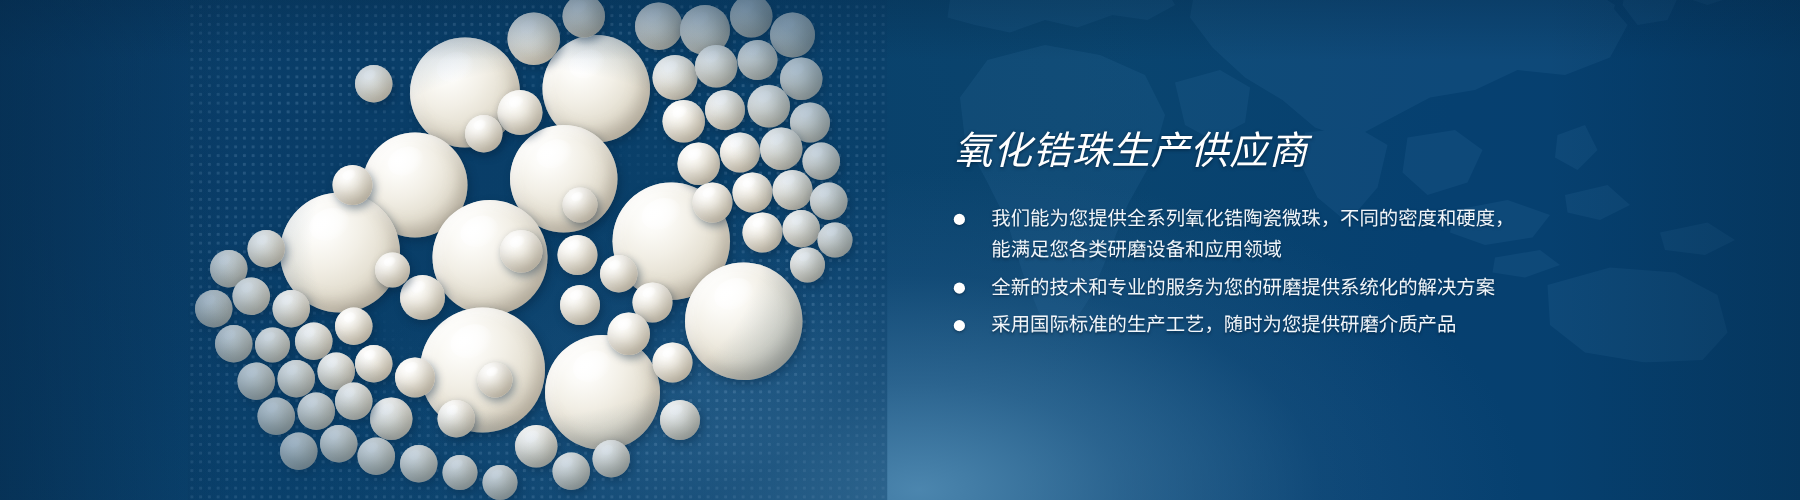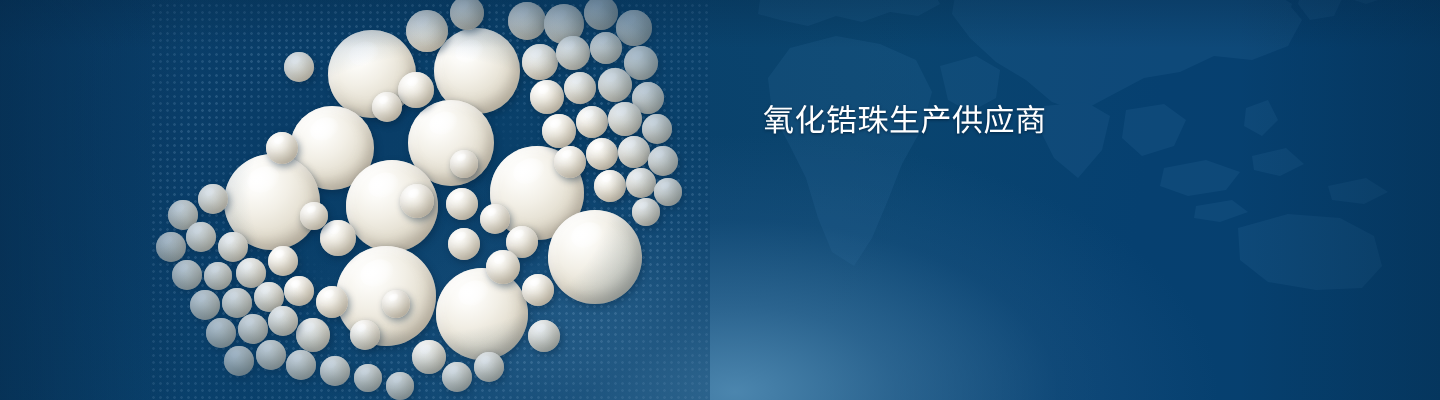--- a/index.html
+++ b/index.html
@@ -112,20 +112,21 @@
   }
   .headline{
     margin:0 0 26px 3px;
     font-size:31px;
     line-height:1.1;
     font-weight:400;
     letter-spacing:0.5px;
     color:#ffffff;
     text-shadow:0 1px 3px rgba(2,28,52,0.75);
     white-space:nowrap;
+    font-style:italic;
   }
   .bullets{
     list-style:none;
     margin:0; padding:0;
   }
   .bullet{
     position:relative;
     padding-left:33px;
     margin-bottom:7px;
     font-size:15.5px;
@@ -277,15 +278,34 @@
       <div class="bead" style="left:232px;top:302px;width:28px;height:28px;"></div>
     </div>
     <div class="photo-fade"></div>
   </div>
 
   <div class="bg-vignette"></div>
 
   <div class="content">
     <h1 class="headline">氧化锆珠生产供应商</h1>
 
+    <ul class="bullets">
+
+      <li class="bullet">
+        <span class="dot"></span>
+        <span class="line">我们能为您提供全系列氧化锆陶瓷微珠，不同的密度和硬度，</span>
+        <span class="line">能满足您各类研磨设备和应用领域</span>
+      </li>
+
+      <li class="bullet">
+        <span class="dot"></span>
+        <span class="line">全新的技术和专业的服务为您的研磨提供系统化的解决方案</span>
+      </li>
+
+      <li class="bullet">
+        <span class="dot"></span>
+        <span class="line">采用国际标准的生产工艺，随时为您提供研磨介质产品</span>
+      </li>
+
+    </ul>
   </div>
 
 </div>
 
 </body></html>

